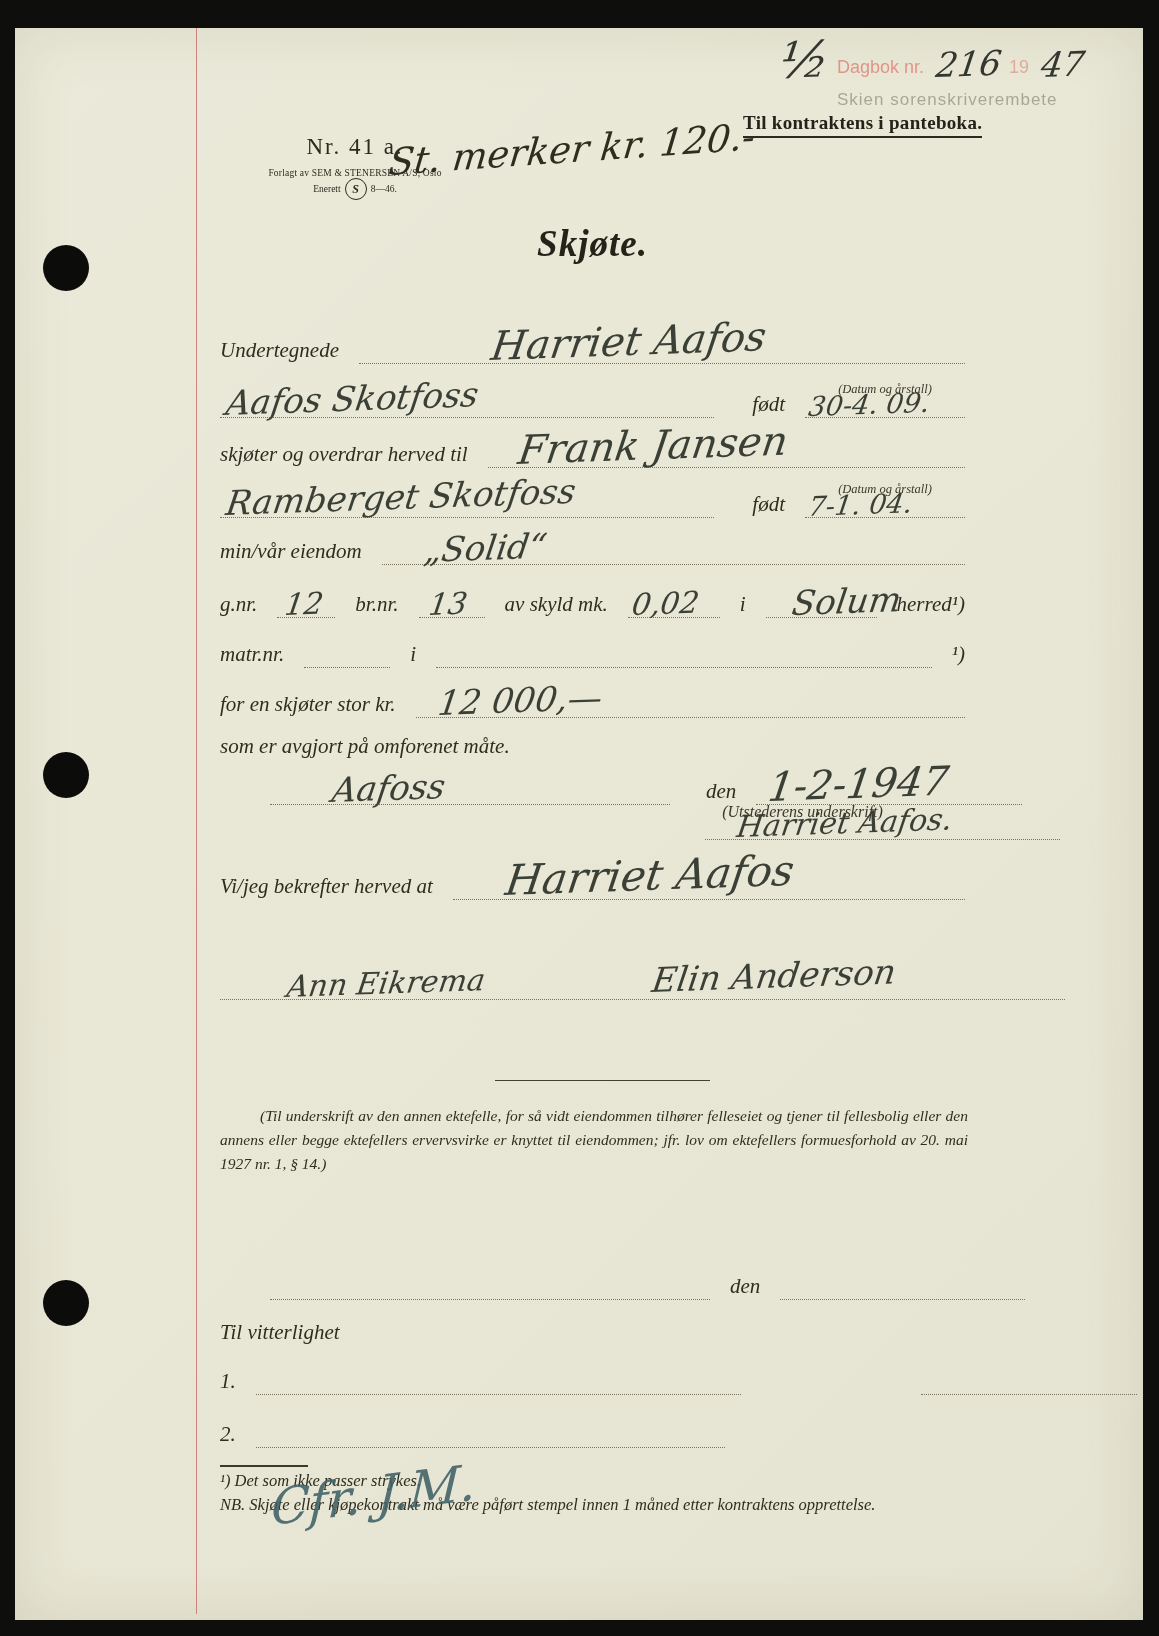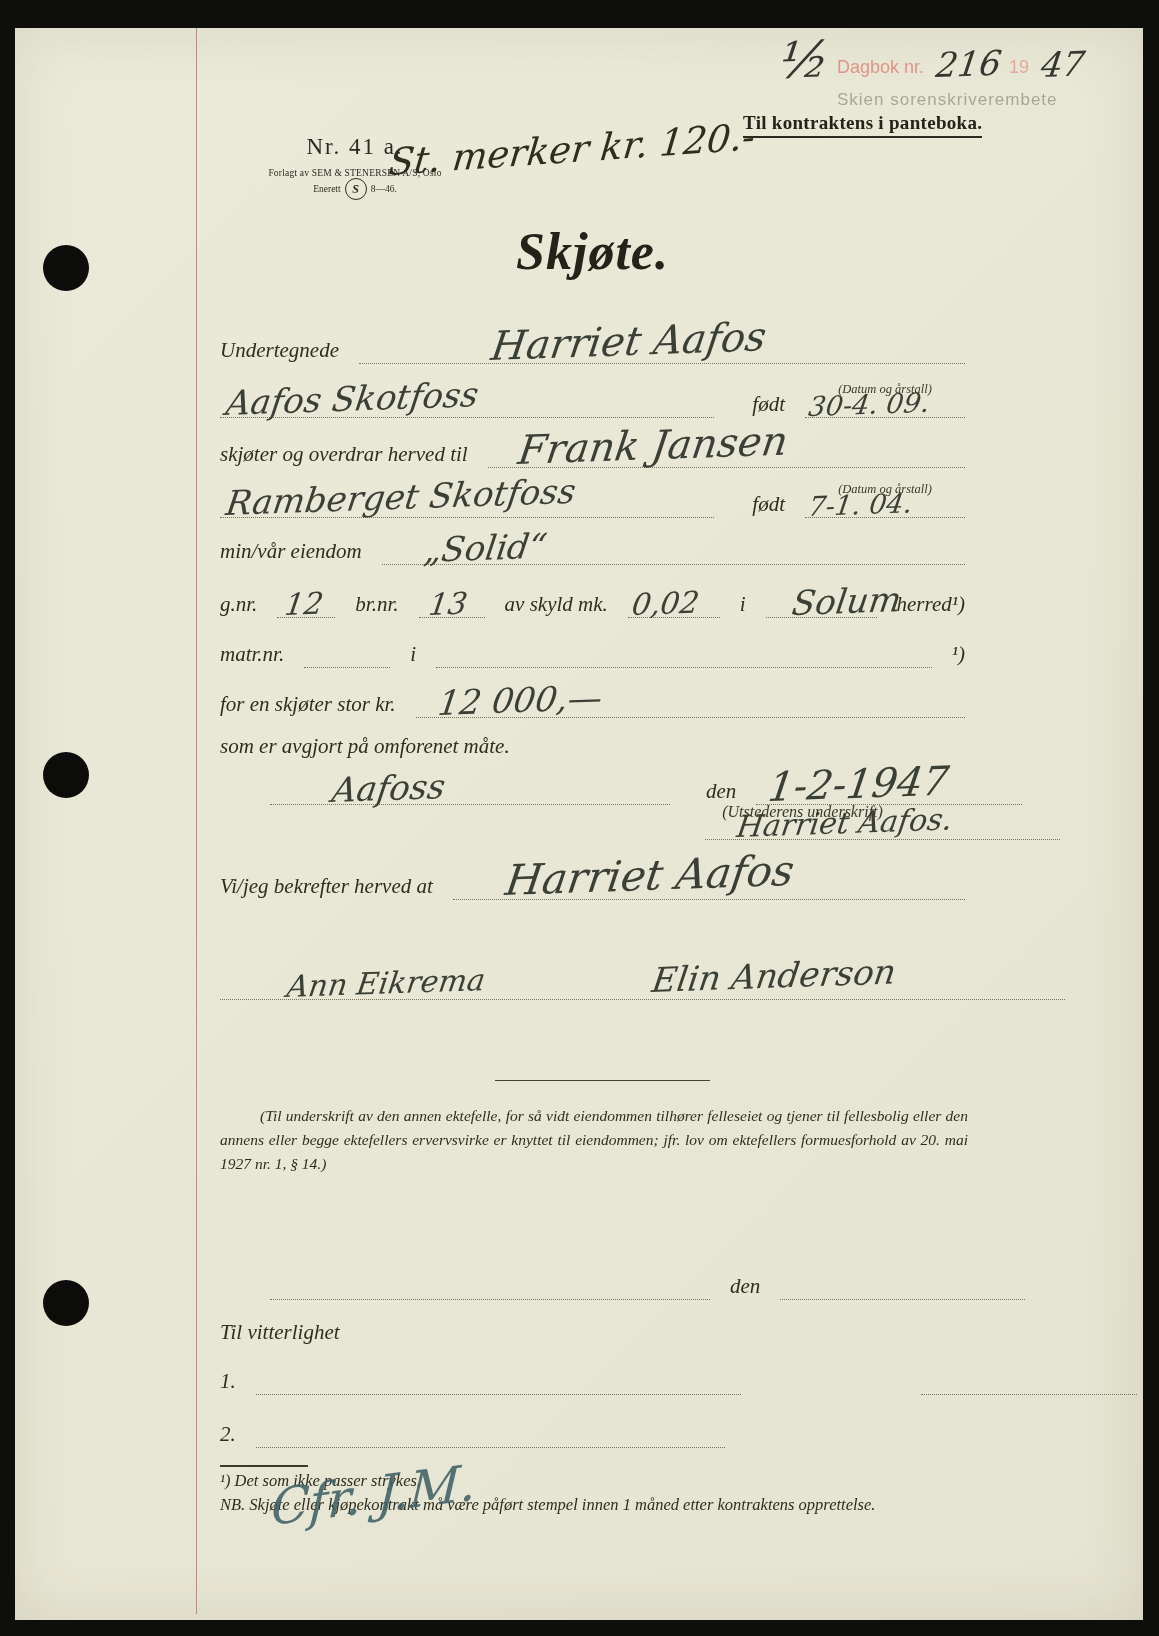--- a/index.html
+++ b/index.html
@@ -31,21 +31,21 @@
   .hw-xl{font-size:40px;}
   .hw-date{font-size:27px;}
   .datum-note{
     position:absolute;top:4px;left:0;right:0;text-align:center;
     font-style:italic;font-size:12.5px;color:#3a382b;white-space:nowrap;
   }
   .small-note{font-style:italic;color:#35331f;}
   .red{color:#d9534a;font-family:"Liberation Sans",sans-serif;}
   .title{
     position:absolute;left:205px;width:745px;text-align:center;top:194px;
-    font-size:52px;font-weight:bold;font-style:italic;color:#24231a;letter-spacing:1px;
+    font-size:37px;font-weight:bold;font-style:italic;color:#24231a;letter-spacing:1px;
   }
   .binder{
     position:absolute;left:728px;top:84px;font-weight:bold;font-size:19px;color:#24231a;
     border-bottom:2px solid #2b2a20;padding-bottom:2px;letter-spacing:.3px;
   }
   .formno{position:absolute;left:235px;top:82px;width:210px;text-align:center;color:#2b2a20;}
   .formno .nr{font-weight:normal;font-size:23px;letter-spacing:2px;margin-top:24px;}
   .formno .pub{font-size:9.5px;margin-top:8px;letter-spacing:.2px;}
   .formno .pub2{font-size:9.5px;display:flex;align-items:center;justify-content:center;gap:4px;}
   .logo{display:inline-flex;width:20px;height:20px;border:1.5px solid #2b2a20;border-radius:50%;

